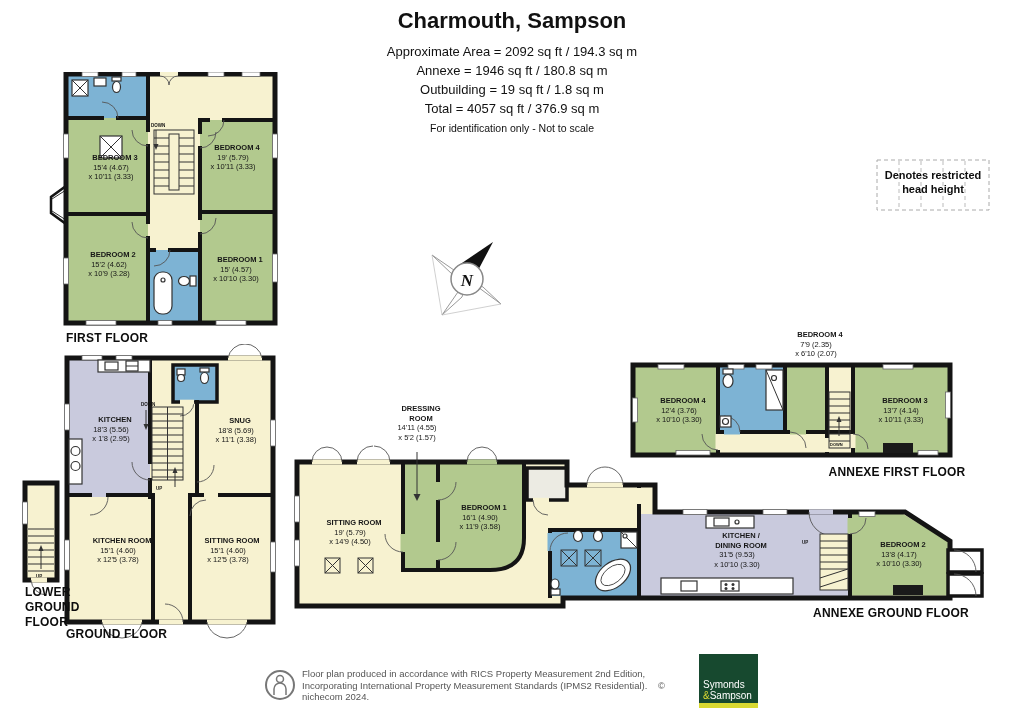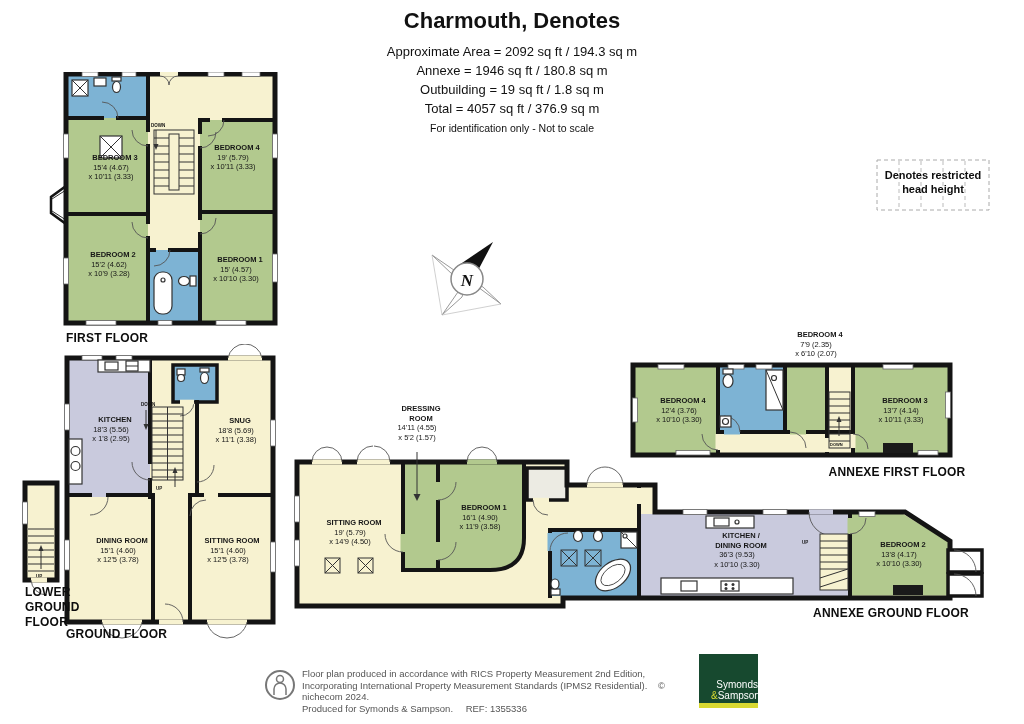--- a/index.html
+++ b/index.html
@@ -21,31 +21,31 @@
   #header .title{font-size:22px;font-weight:bold;margin-bottom:8px;}
   #header .hline{font-size:13px;line-height:19px;}
   #header .hnote{font-size:10.5px;margin-top:4px;}
   #legend{position:absolute;left:875px;top:158px;width:116px;height:54px;}
   #legend .ltext{position:absolute;left:3px;top:10px;width:110px;text-align:center;
         font-weight:bold;font-size:11px;line-height:14px;color:#0d0d0d;}
   #footer-text{position:absolute;left:302px;top:668px;width:400px;font-size:9.5px;
         line-height:11.5px;color:#555;}
   #logo{position:absolute;left:699px;top:654px;width:59px;height:54px;background:#17492f;
         display:flex;flex-direction:column;justify-content:flex-end;}
-  #logo .lg-txt{color:#fff;font-size:10px;line-height:10.5px;padding-left:12px;text-align:right;}
+  #logo .lg-txt{color:#fff;font-size:10px;line-height:10.5px;padding-left:4px;}
   #logo .amp{color:#d9d932;}
   #logo .bar{height:5px;background:#d9d932;margin-top:2px;}
 </style>
 </head>
 <body>
 
 <div id="page">
 
   <div id="header">
-    <div class="title">Charmouth, Denotes</div>
+    <div class="title">Charmouth, Sampson</div>
     <div class="hline">Approximate Area = 2092 sq ft / 194.3 sq m</div>
     <div class="hline">Annexe = 1946 sq ft / 180.8 sq m</div>
     <div class="hline">Outbuilding = 19 sq ft / 1.8 sq m</div>
     <div class="hline">Total = 4057 sq ft / 376.9 sq m</div>
     <div class="hnote">For identification only - Not to scale</div>
   </div>
 
   <div id="legend">
     <svg width="116" height="54" viewBox="0 0 116 54">
       <rect x="2" y="2" width="112" height="50" fill="none" stroke="#aaa" stroke-width="1" stroke-dasharray="4,3"></rect>
@@ -392,21 +392,21 @@
     <div class="rname">KITCHEN</div>
     <div class="rdim">18'3 (5.56)</div>
     <div class="rdim">x 1'8 (2.95)</div>
   </div>
   <div class="rlabel" style="left:199px;top:416px;width:74px">
     <div class="rname">SNUG</div>
     <div class="rdim">18'8 (5.69)</div>
     <div class="rdim">x 11'1 (3.38)</div>
   </div>
   <div class="rlabel" style="left:81px;top:536px;width:74px">
-    <div class="rname">DINING ROOM</div>
+    <div class="rname">KITCHEN ROOM</div>
     <div class="rdim">15'1 (4.60)</div>
     <div class="rdim">x 12'5 (3.78)</div>
   </div>
   <div class="rlabel" style="left:191px;top:536px;width:74px">
     <div class="rname">SITTING ROOM</div>
     <div class="rdim">15'1 (4.60)</div>
     <div class="rdim">x 12'5 (3.78)</div>
   </div>
 
   <div class="rlabel" style="left:313px;top:518px;width:74px">
@@ -419,21 +419,21 @@
     <div class="rdim">14'11 (4.55)</div>
     <div class="rdim">x 5'2 (1.57)</div>
   </div>
   <div class="rlabel" style="left:445px;top:503px;width:70px">
     <div class="rname">BEDROOM 1</div>
     <div class="rdim">16'1 (4.90)</div>
     <div class="rdim">x 11'9 (3.58)</div>
   </div>
   <div class="rlabel" style="left:702px;top:531px;width:70px">
     <div class="rname">KITCHEN / DINING ROOM</div>
-    <div class="rdim">36'3 (9.53)</div>
+    <div class="rdim">31'5 (9.53)</div>
     <div class="rdim">x 10'10 (3.30)</div>
   </div>
   <div class="rlabel" style="left:864px;top:540px;width:70px">
     <div class="rname">BEDROOM 2</div>
     <div class="rdim">13'8 (4.17)</div>
     <div class="rdim">x 10'10 (3.30)</div>
   </div>
 
   <div class="rlabel" style="left:781px;top:330px;width:70px">
     <div class="rname">BEDROOM 4</div>
@@ -455,24 +455,20 @@
     <circle cx="17" cy="17" r="14" fill="none" stroke="#777" stroke-width="2"></circle>
     <circle cx="17" cy="11" r="3.5" fill="none" stroke="#777" stroke-width="1.5"></circle>
     <path d="M11,27 v-6 a6,6 0 0 1 12,0 v6" fill="none" stroke="#777" stroke-width="1.5"></path>
   </svg>
   <div id="footer-text">
     <div>Floor plan produced in accordance with RICS Property Measurement 2nd Edition,</div>
     <div>
       <span>Incorporating International Property Measurement Standards (IPMS2 Residential).</span>
       <span style="margin-left:8px">© nichecom 2024.</span>
     </div>
-    <div>
-      <span>Produced for Symonds &amp; Sampson.</span>
-      <span style="margin-left:10px">REF: 1355336</span>
-    </div>
   </div>
   <div id="logo">
     <div class="lg-txt">Symonds</div>
     <div class="lg-txt"><span class="amp">&amp;</span><span>Sampson</span></div>
     <div class="bar"></div>
   </div>
 
 </div>
 
 </body></html>

